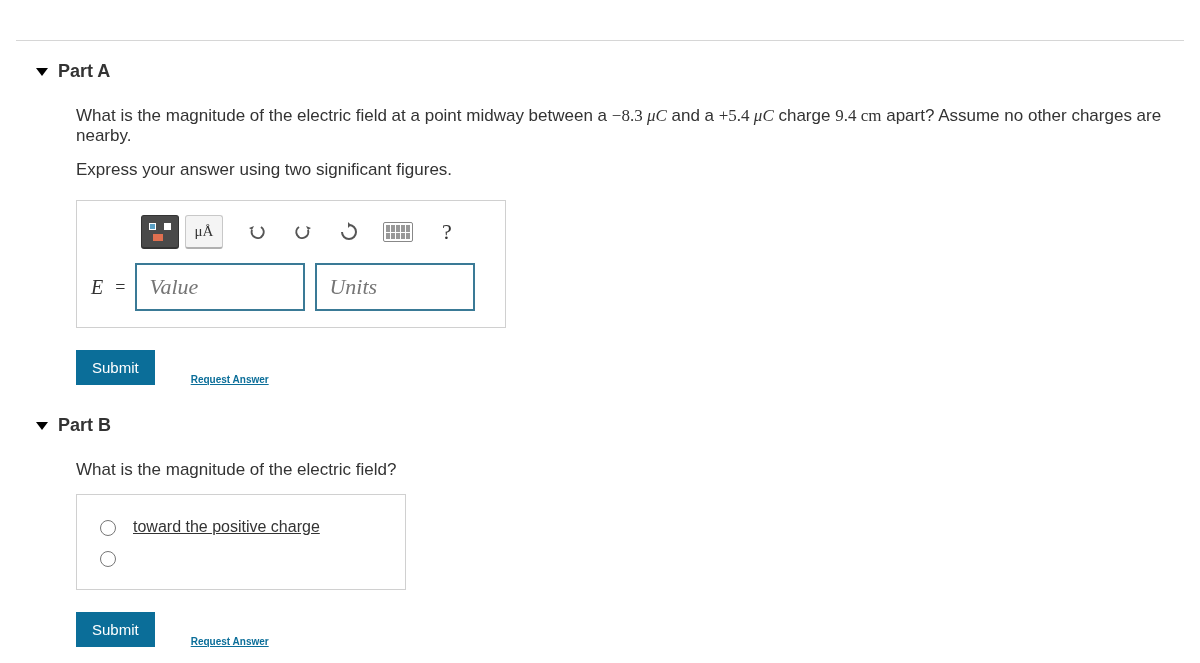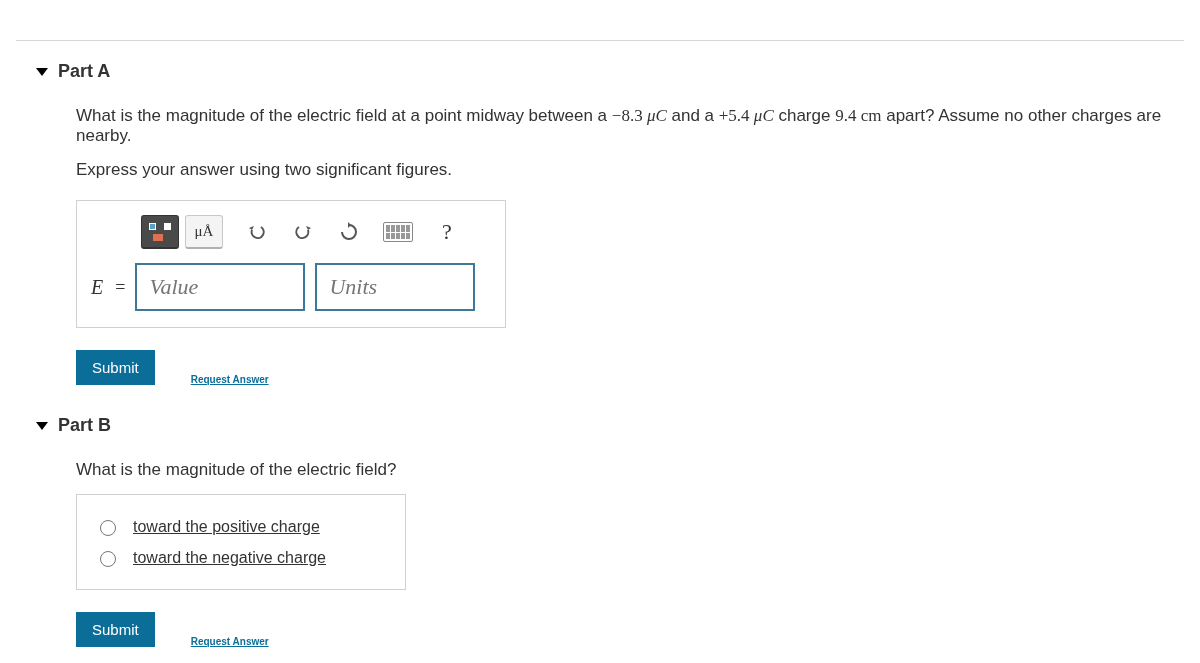--- a/index.html
+++ b/index.html
@@ -266,21 +266,20 @@
     <div class="part-body">
       <p class="question">What is the magnitude of the electric field?</p>
 
       <div class="radio-box">
         <label class="radio-row">
           <input type="radio" name="dir" style="">
           <span>toward the positive charge</span>
         </label>
         <label class="radio-row">
           <input type="radio" name="dir" style="">
-          <span>toward the negative charge</span>
         </label>
       </div>
 
       <div class="actions">
         <button class="submit-btn">Submit</button>
         <a class="req-link">Request Answer</a>
       </div>
     </div>
   </div>
 </div>

